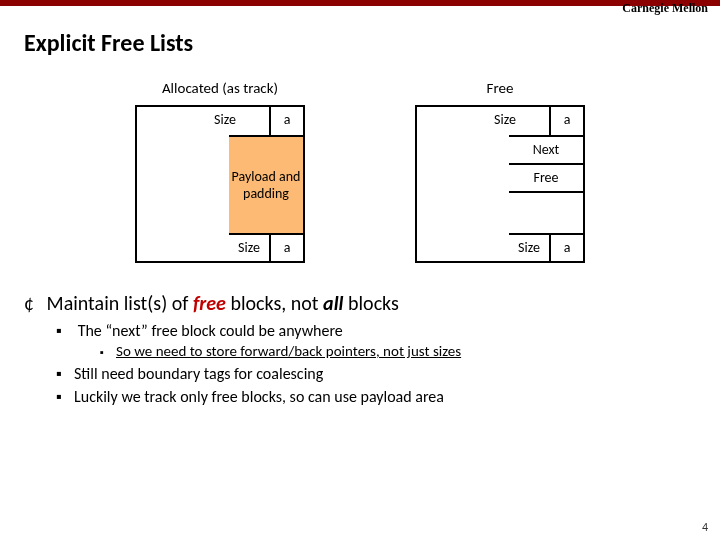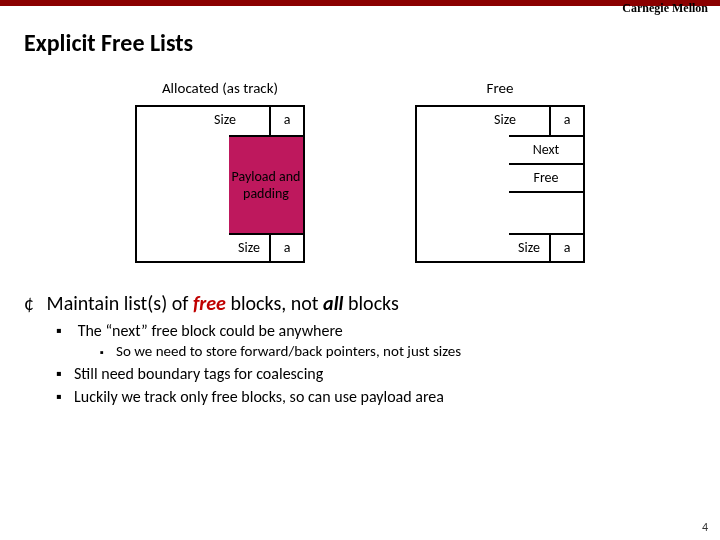--- a/index.html
+++ b/index.html
@@ -61,21 +61,21 @@
   .a-cell {
     width: 34px;
     border-left: 2px solid #000;
   }
   .payload {
     height: 98px;
     display: flex;
     align-items: center;
     justify-content: center;
     font-size: 14px;
-    background: #be185d;
+    background: #fdba74;
   }
   .mainpt {
     margin: 28px 24px 0 24px;
     font-size: 20px;
   }
   .mainpt .marker {
     display:inline-block; width:18px;
   }
   .mainpt .red { color: #c00000; font-weight: bold; font-style: italic; }
   .mainpt .ital { font-style: italic; font-weight: bold; text-align: right; }
@@ -96,21 +96,21 @@
     margin: 2px 0 2px 26px;
     font-size: 15px;
   }
   ul.sub2 > li::before {
     content: "▪";
     display:inline-block;
     width: 16px;
     margin-left: -16px;
     font-size: 11px;
   }
-  ul.sub2 > li { padding-left: 16px; }
+  ul.sub2 > li { padding-left: 16px; text-decoration: underline; }
   .pagenum {
     position: absolute;
     bottom: 6px;
     right: 12px;
     font-size: 12px;
     color: #333;
   }
 </style>
 </head>
 <body>

